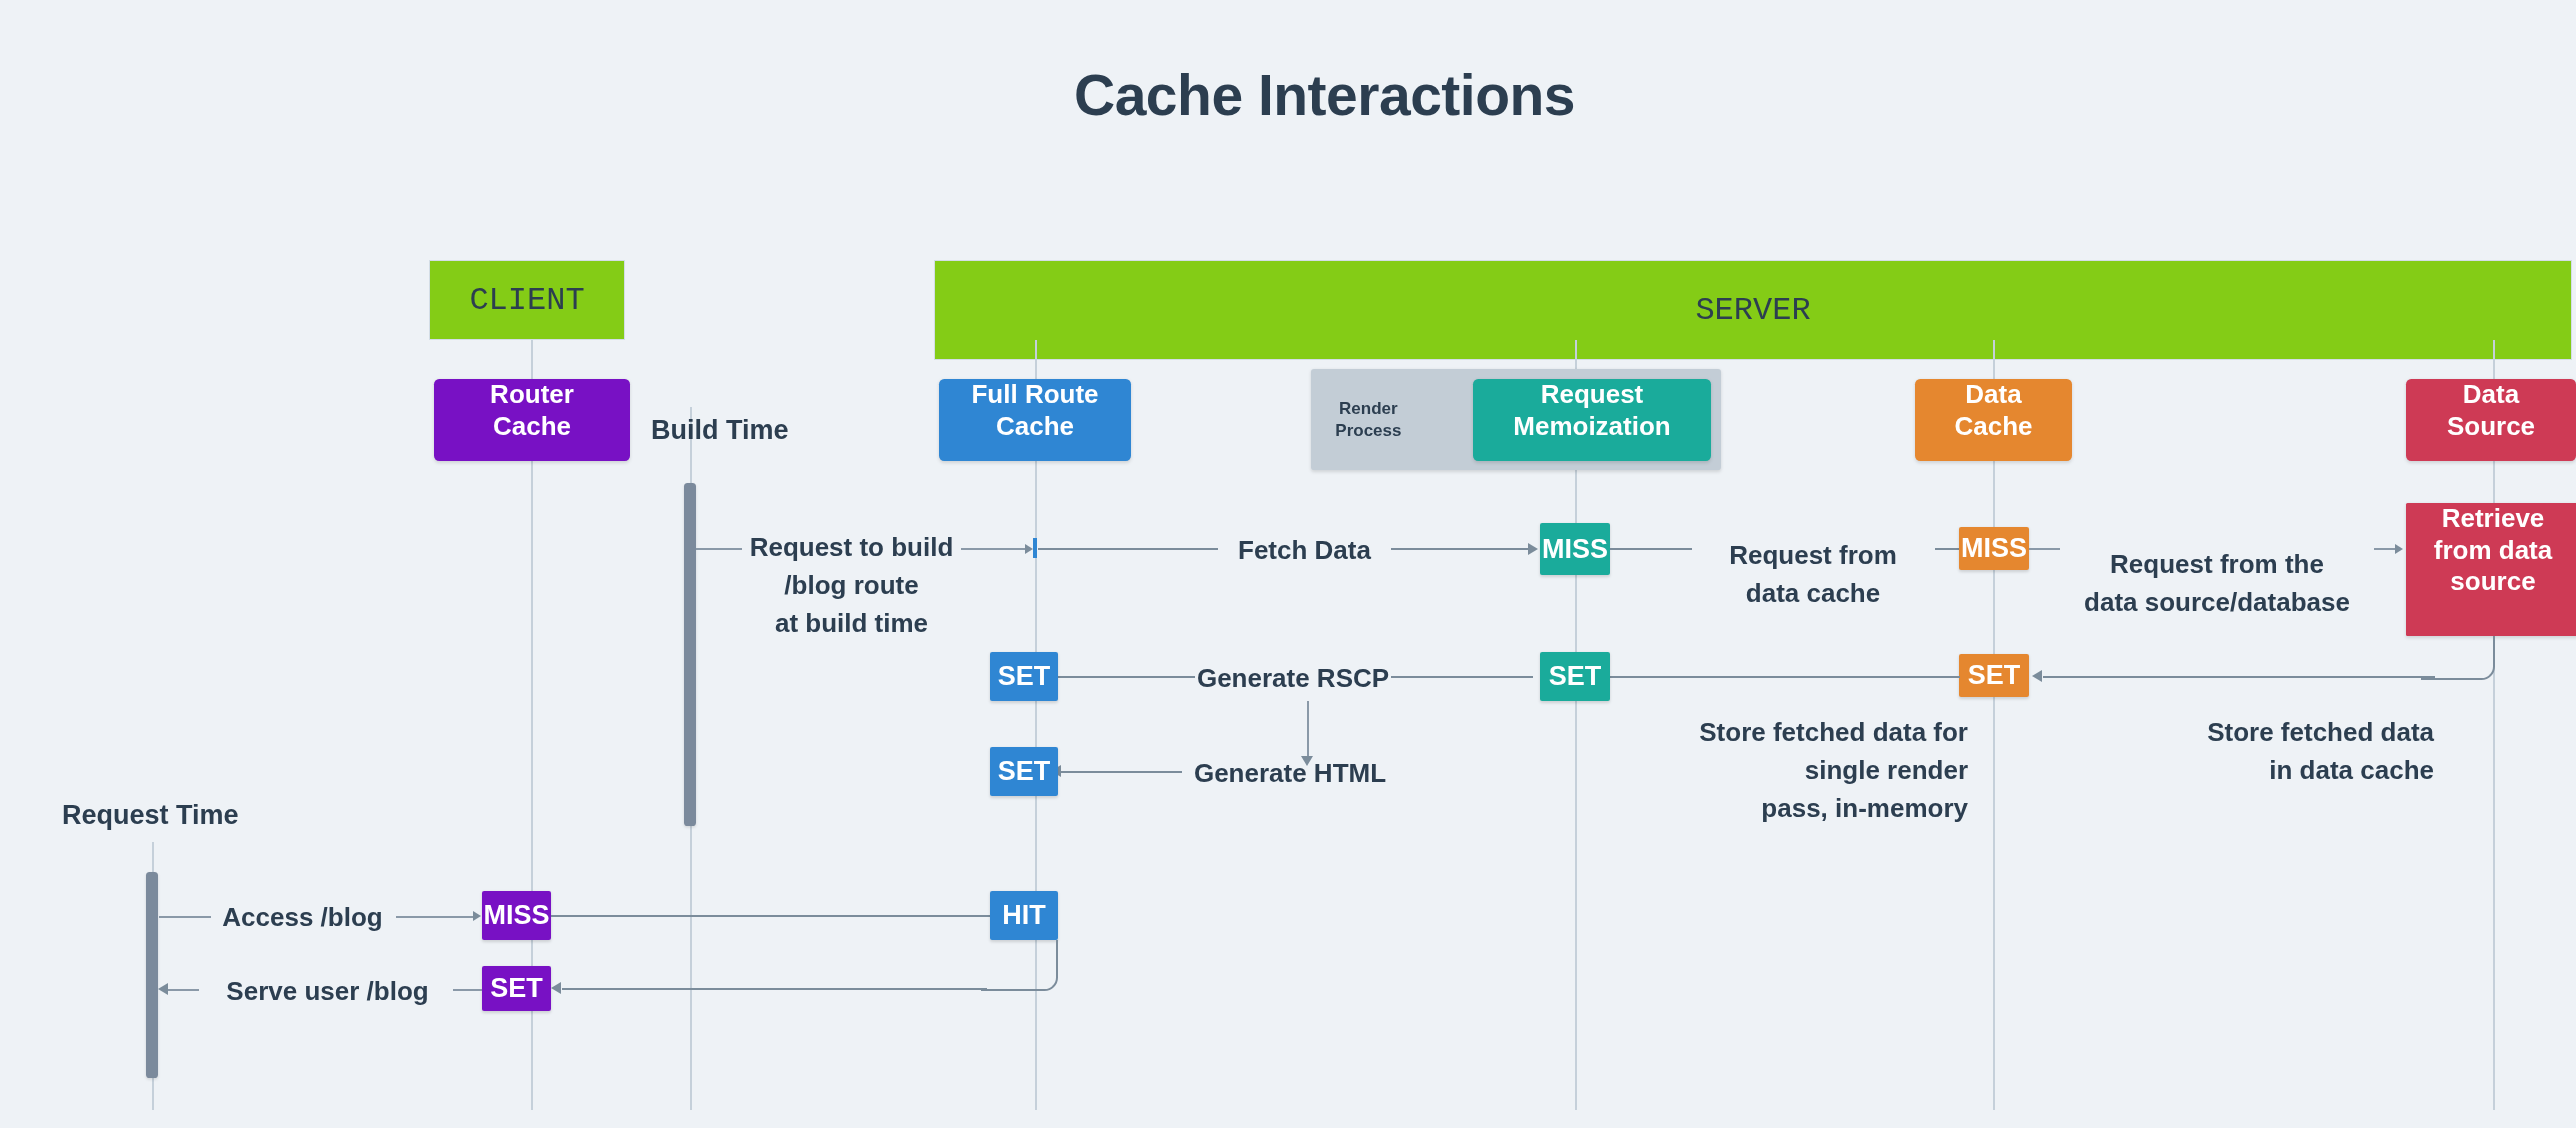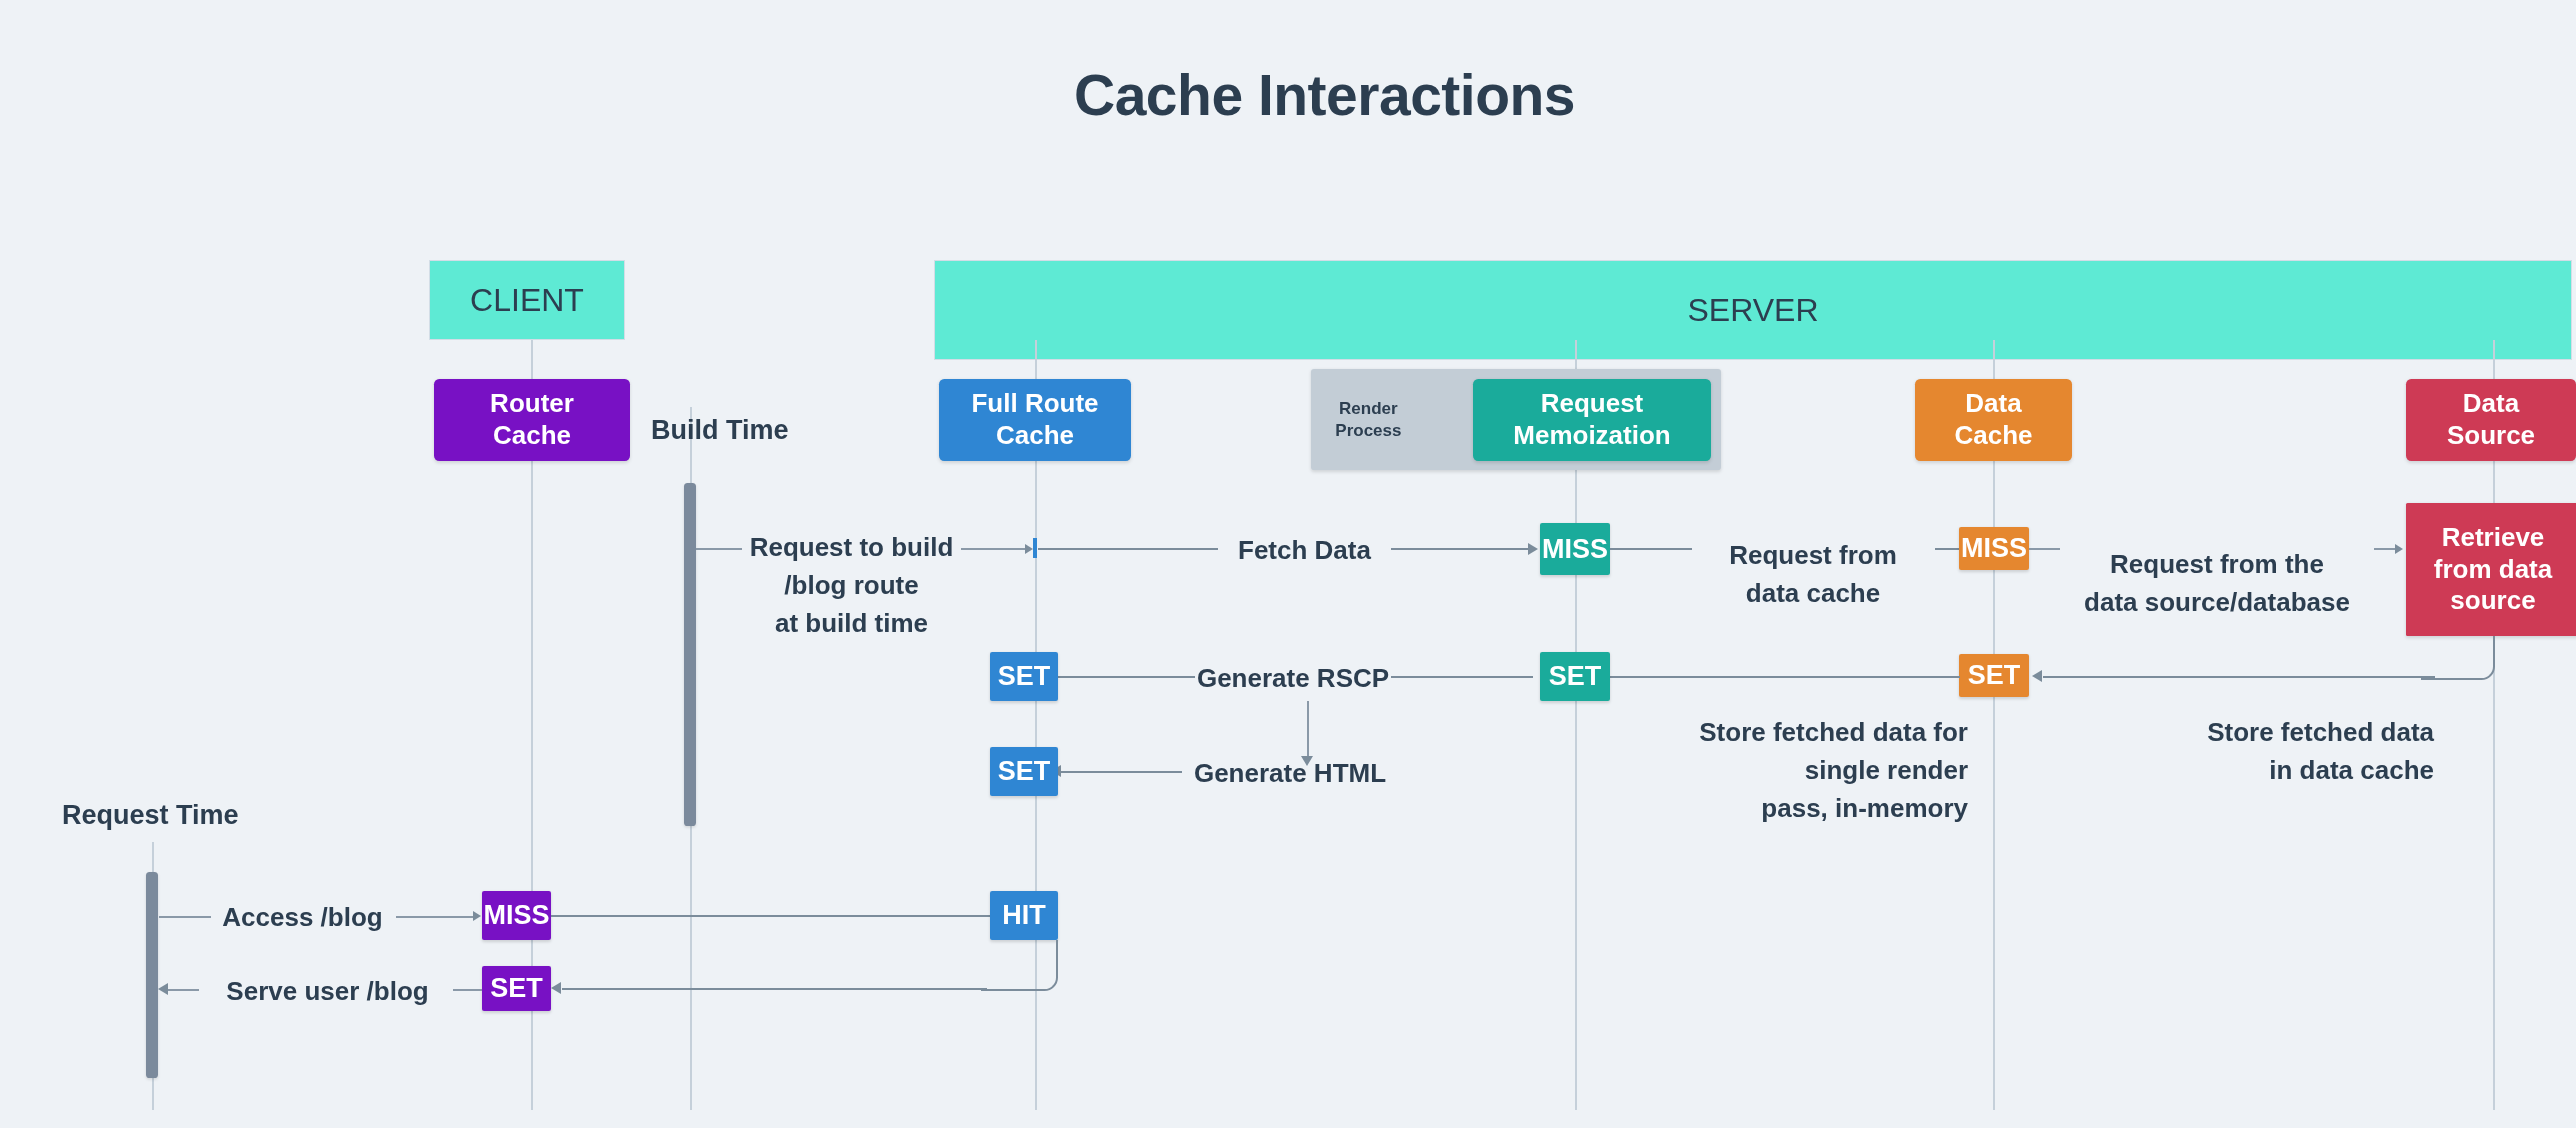--- a/index.html
+++ b/index.html
@@ -13,32 +13,32 @@
   }
   #stage{position:absolute;left:0;top:0;width:2649px;height:1128px;}
 
   .title{
     position:absolute;left:0;top:62px;width:2649px;text-align:center;
     font-size:57px;font-weight:bold;color:#2c3e50;letter-spacing:-0.5px;
   }
 
   
   .actorbox{
-    position:absolute;background:#5eead4;border:1px solid #d3dde6;
+    position:absolute;background:#84cc16;border:1px solid #d3dde6;
     display:flex;align-items:center;justify-content:center;
-    font-size:32px;color:#2c3e50;box-sizing:border-box;
+    font-size:32px;color:#2c3e50;box-sizing:border-box;font-family:Liberation Mono, monospace;
   }
 
   
   .lifeline{position:absolute;width:1.5px;background:#c5d0da;}
 
   
   .node{
     position:absolute;border-radius:5.2px;color:#ffffff;
-    display:flex;flex-direction:column;align-items:center;justify-content:center;
+    display:flex;flex-direction:column;align-items:center;
     font-weight:bold;font-size:26px;line-height:1.22;text-align:center;
     box-shadow:0 1.5px 3.6px rgba(0,0,0,.13);box-sizing:border-box;
   }
   .node .ln{display:block;}
   .node.render-group{
     color:#2c3e50;background:#c3cdd6;flex-direction:row;justify-content:flex-start;
     padding-left:12.4px;border-radius:3.1px;
   }
   .node.render-group .rlabel{font-size:17px;line-height:1.25;text-align:center;width:90px;}
 

